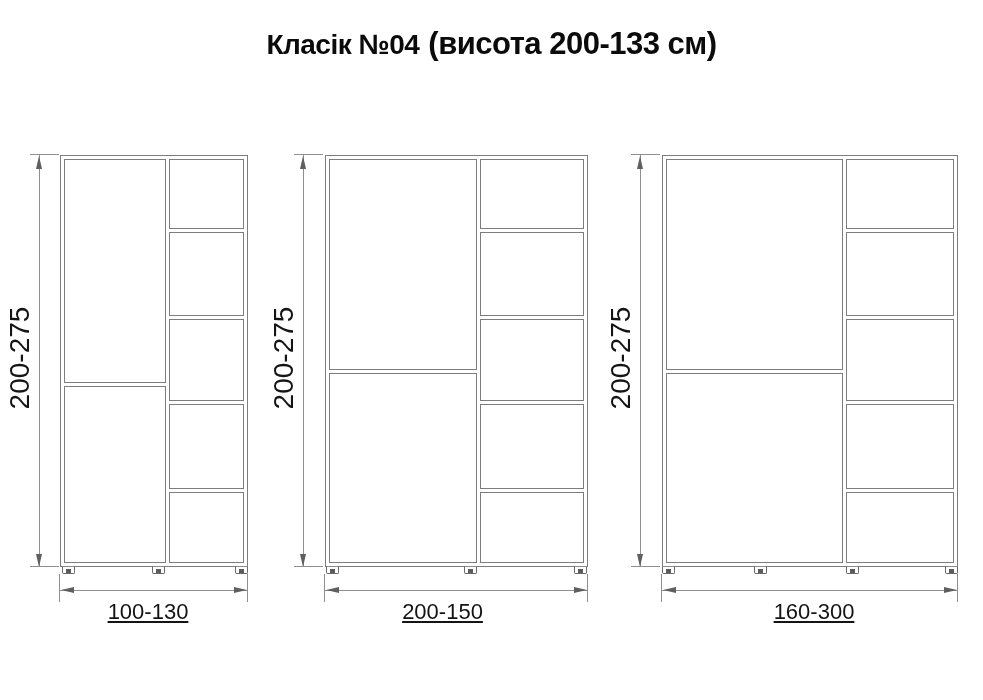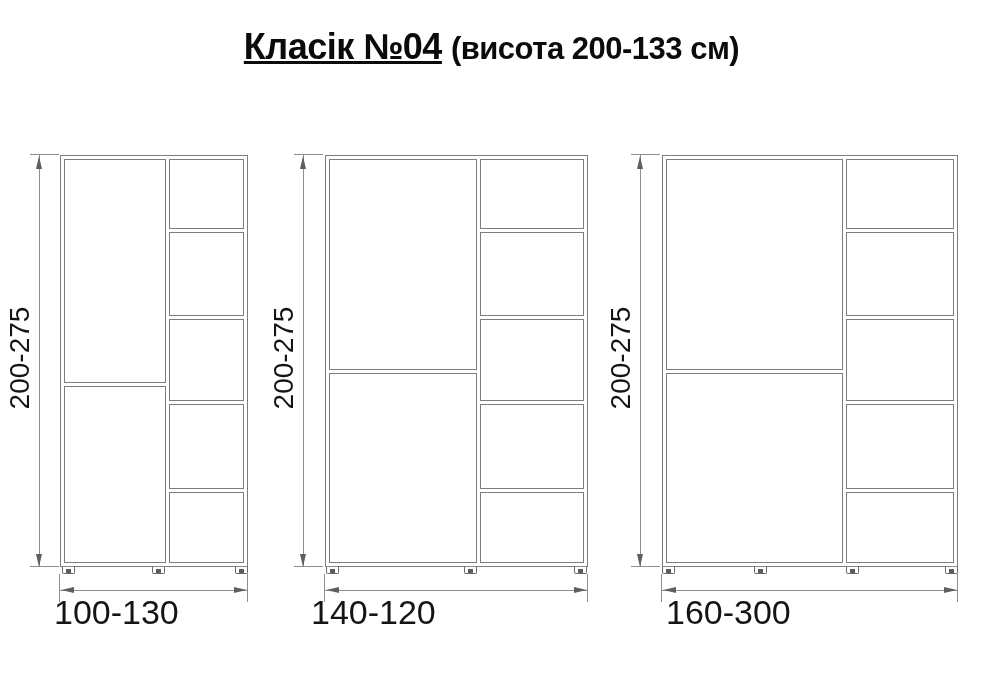--- a/index.html
+++ b/index.html
@@ -9,21 +9,21 @@
     --text:#141414;
     --title:#0b0b0b;
     --bg:#ffffff;
   }
   html,body{margin:0;padding:0;background:var(--bg);}
   body{font-family:"Liberation Sans","DejaVu Sans",sans-serif;}
   .canvas{position:relative;width:983px;height:700px;background:var(--bg);overflow:hidden;}
 
   
   .title{position:absolute;top:26px;left:0;width:983px;text-align:center;color:var(--title);white-space:nowrap;}
-  .title .main{font-size:36px;font-weight:bold;letter-spacing:-0.5px;text-decoration:underline;}
+  .title .main{font-size:28px;font-weight:bold;letter-spacing:-0.5px;}
   .title .sub{font-size:31px;font-weight:bold;margin-left:9px;letter-spacing:-0.5px;}
 
   
   .cab{position:absolute;box-sizing:border-box;border:1px solid var(--line);background:var(--bg);
        display:flex;gap:3px;padding:3px;}
   .col{display:flex;flex-direction:column;gap:3px;min-width:0;}
   .panel{border:1px solid var(--line);box-sizing:border-box;background:var(--bg);}
 
   
   .vline{position:absolute;width:1px;background:var(--dim);}
@@ -32,22 +32,22 @@
   .ext{position:absolute;width:1px;background:var(--dim);}
   .arr{position:absolute;width:0;height:0;}
   .arr.up{border-left:3px solid transparent;border-right:3px solid transparent;border-bottom:13px solid var(--arrow);}
   .arr.down{border-left:3px solid transparent;border-right:3px solid transparent;border-top:13px solid var(--arrow);}
   .arr.left{border-top:3px solid transparent;border-bottom:3px solid transparent;border-right:13px solid var(--arrow);}
   .arr.right{border-top:3px solid transparent;border-bottom:3px solid transparent;border-left:13px solid var(--arrow);}
 
   
   .vlabel{position:absolute;width:160px;height:30px;line-height:30px;text-align:center;
           font-size:28px;color:var(--text);transform:rotate(-90deg);white-space:nowrap;}
-  .wlabel{position:absolute;height:32px;line-height:32px;text-align:left;
-          font-size:34px;color:var(--text);white-space:nowrap;}
+  .wlabel{position:absolute;height:32px;line-height:32px;text-align:center;
+          font-size:22px;color:var(--text);white-space:nowrap;text-decoration:underline;}
 
   
   .foot{position:absolute;width:13px;height:8px;box-sizing:border-box;
         border:1px solid #6a6a6a;border-top:1px solid #8a8a8a;border-radius:0 0 2px 2px;background:var(--bg);}
   .foot::after{content:"";display:block;width:5px;height:4px;margin:2px auto 0;background:#5c5c5c;}
 </style>
 </head>
 <body>
 
 <div class="canvas">
@@ -112,21 +112,21 @@
 
     <div class="foot" style="left:326px;top:566px"></div>
     <div class="foot" style="left:464px;top:566px"></div>
     <div class="foot" style="left:574px;top:566px"></div>
 
     <div class="ext" style="left:324px;top:574px;height:28px"></div>
     <div class="ext" style="left:587px;top:574px;height:28px"></div>
     <div class="hline" style="left:325px;top:590px;width:263px"></div>
     <div class="arr left" style="left:326px;top:587px"></div>
     <div class="arr right" style="left:574px;top:587px"></div>
-    <div class="wlabel" style="left:325px;top:596px;width:263px;transform:translateX(-14px)">140-120</div>
+    <div class="wlabel" style="left:325px;top:596px;width:263px;transform:translateX(-14px)">200-150</div>
   </div>
 
   <div>
     <div class="tick" style="left:631px;top:154px;width:29px"></div>
     <div class="tick" style="left:631px;top:566px;width:29px"></div>
     <div class="vline" style="left:640px;top:155px;height:412px"></div>
     <div class="arr up" style="left:637px;top:156px"></div>
     <div class="arr down" style="left:637px;top:554px"></div>
     <div class="vlabel" style="left:541px;top:343px">200-275</div>
 

